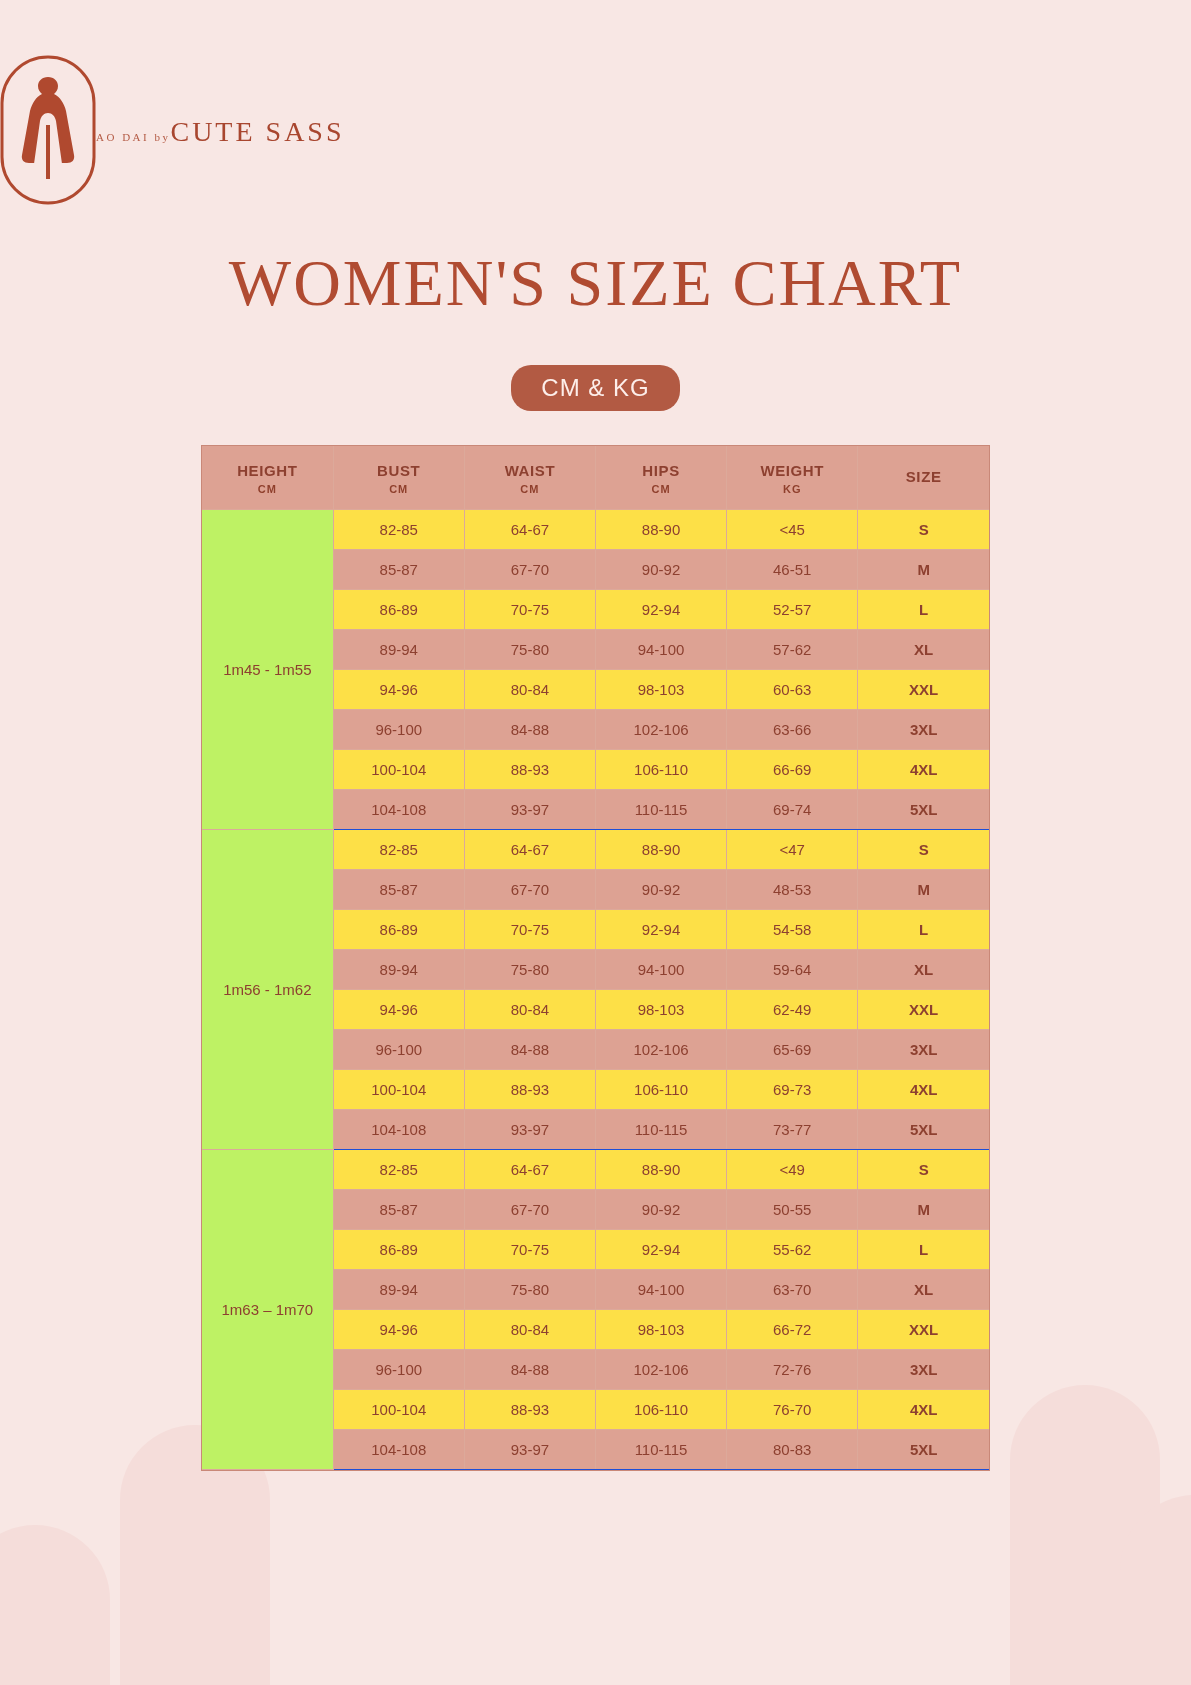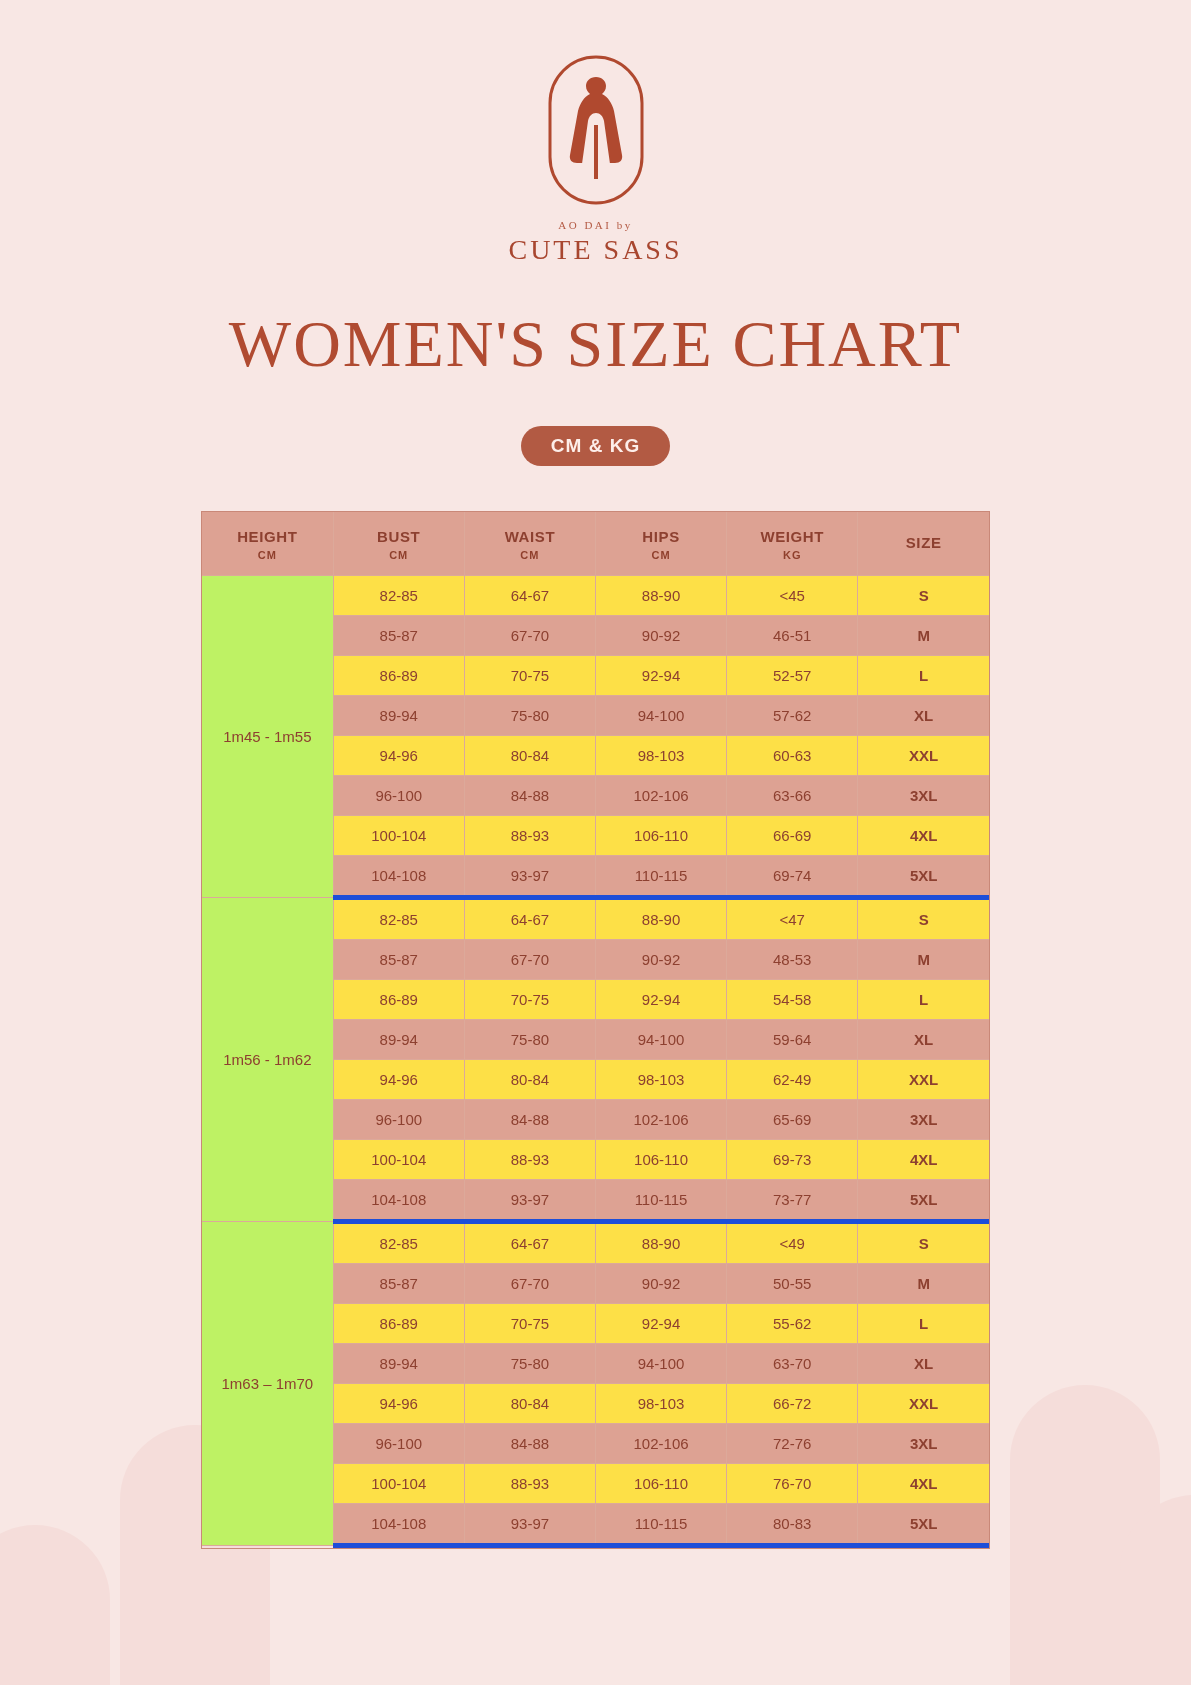--- a/index.html
+++ b/index.html
@@ -42,21 +42,21 @@
     z-index: 1;
     width: 100%;
     height: 100%;
     box-sizing: border-box;
   }
 
   
   .logo-wrap {
     width: 100%;
     display: flex;
-    flex-direction: column;
+    flex-direction: row;
     align-items: center;
     padding-top: 55px;
   }
   .logo-mark {
     width: 96px;
     height: 150px;
   }
   .logo-sub {
     margin-top: 14px;
     font-size: 11px;
@@ -86,30 +86,30 @@
 
   
   .pill-row {
     margin-top: 30px;
     display: flex;
     justify-content: center;
   }
   .pill {
     background: #b25a43;
     color: #fdeeea;
-    font-size: 19px;
-    font-weight: bold;
+    font-size: 24px;
+    font-weight: normal;
     letter-spacing: 1px;
     border-radius: 20px;
     padding: 9px 30px;
   }
 
   
   .table-wrap {
-    margin: 45px auto 0 auto;
+    margin: 34px auto 0 auto;
     width: 789px;
     border: 1px solid #c98878;
     box-sizing: border-box;
   }
   table.size-chart {
     width: 100%;
     border-collapse: collapse;
     table-layout: fixed;
   }
   table.size-chart th,
@@ -148,21 +148,21 @@
     border-right: 1px solid #c98878;
     border-bottom: 1px solid #c98878;
   }
   tr.row-odd td.data { background: #fde047; }
   tr.row-even td.data { background: #dda293; }
   td.data {
     padding: 11px 0;
     height: 14px;
   }
   td.size-cell { font-weight: bold; }
-  tr.group-end td { border-bottom: 5px solid #1d4ed8; }
+  tr.group-end td { border-bottom: 1px solid #1d4ed8; }
 </style>
 </head>
 <body>
 
 <div class="bg-decor">
   <div class="arch a1"></div>
   <div class="arch a2"></div>
   <div class="arch a3"></div>
   <div class="arch a4"></div>
 </div>

